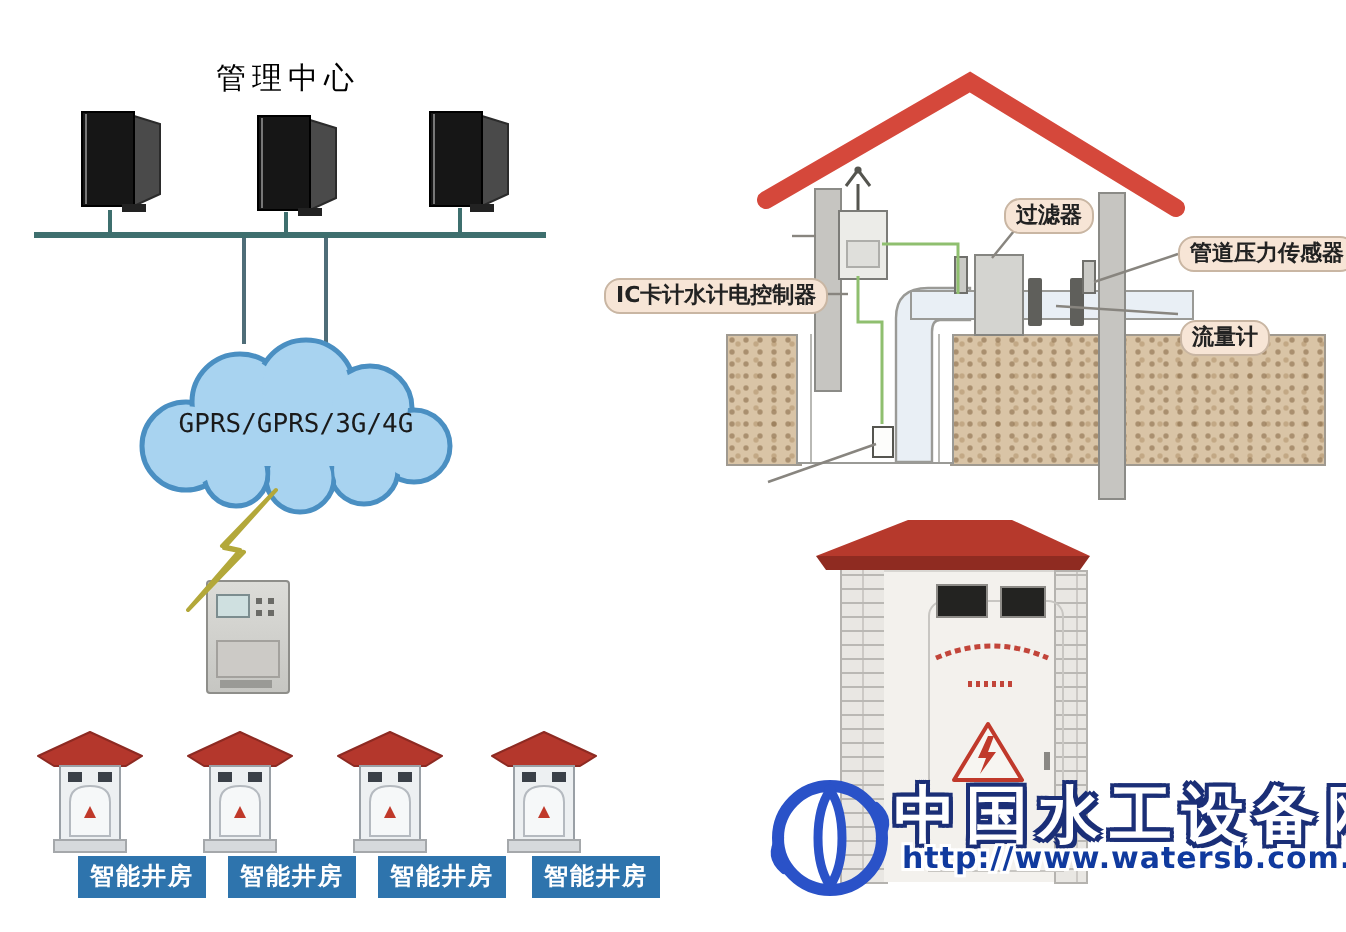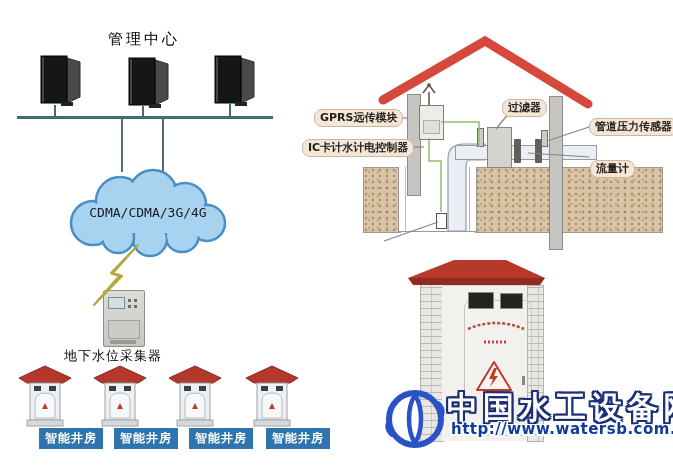--- a/index.html
+++ b/index.html
@@ -109,36 +109,35 @@
         <circle cx="62" cy="38" r="22"></circle>
         <circle cx="95" cy="31" r="22"></circle>
       <circle cx="127" cy="41" r="19"></circle>
         <circle cx="149" cy="60" r="16"></circle>
         <circle cx="124" cy="72" r="15"></circle>
       <circle cx="92" cy="76" r="15"></circle>
         <circle cx="60" cy="74" r="14"></circle>
       <rect x="40" y="40" width="100" height="30"></rect>
     </g>
   </svg>
-  <div class="txt cloud-label" style="left:83px;top:205px;width:130px;z-index:3;">CDMA/CDMA/3G/4G</div>
+  <div class="txt cloud-label" style="left:83px;top:205px;width:130px;z-index:3;">GPRS/GPRS/3G/4G</div>
 
   <svg class="abs" style="left:92px;top:243px;z-index:2;" width="52" height="64" viewBox="0 0 52 64">
     <polygon points="46,2 19,30 28,32 2,62 30,33 20,31" fill="#ddd568" stroke="#b3a83a" stroke-width="2" stroke-linejoin="round"></polygon>
   </svg>
 
   <div class="collector" style="left:103px;top:290px;width:40px;height:55px;">
     <div class="screen"></div>
     <div class="dot" style="left:24px;top:8px;"></div>
     <div class="dot" style="left:30px;top:8px;"></div>
     <div class="dot" style="left:24px;top:14px;"></div>
     <div class="dot" style="left:30px;top:14px;"></div>
     <div class="panel"></div>
     <div class="foot"></div>
   </div>
-  <div class="txt collector-label" style="left:64px;top:347px;">地下水位采集器</div>
 
   <svg class="abs" style="left:17px;top:364px;" width="56" height="64" viewBox="0 0 56 64">
     <polygon points="28,2 54,14 46,19 10,19 2,14" fill="#b4372c" stroke="#8d2a22" stroke-width="1" stroke-linejoin="round"></polygon>
     <rect x="13" y="19" width="30" height="37" fill="#edf0f2" stroke="#9aa0a6" stroke-width="1"></rect>
     <rect x="17" y="22" width="7" height="5" fill="#3a4048"></rect>
       <rect x="32" y="22" width="7" height="5" fill="#3a4048"></rect>
     <path d="M18,54 V37 Q18,29 28,29 Q38,29 38,37 V54 Z" fill="#f6f8f9" stroke="#b5bac0" stroke-width="1"></path>
     <polygon points="25,45 31,45 28,39" fill="#c0392b"></polygon>
     <rect x="10" y="56" width="36" height="6" fill="#d6d9dc" stroke="#a5a8ab" stroke-width="1"></rect>
   </svg>
@@ -219,21 +218,20 @@
     <g stroke="#88857f" stroke-width="1.2">
       <line x1="396" y1="118" x2="408" y2="118"></line>
       <line x1="412" y1="147" x2="424" y2="147"></line>
       <line x1="509" y1="113" x2="496" y2="129"></line>
       <line x1="589" y1="127" x2="547" y2="141"></line>
       <line x1="589" y1="157" x2="528" y2="153"></line>
       <line x1="384" y1="241" x2="438" y2="222"></line>
     </g>
   </svg>
 
-  <div class="pill" style="left:314px;top:109px;">GPRS远传模块</div>
   <div class="pill" style="left:302px;top:139px;">IC卡计水计电控制器</div>
   <div class="pill" style="left:502px;top:99px;">过滤器</div>
   <div class="pill" style="left:589px;top:118px;">管道压力传感器</div>
   <div class="pill" style="left:590px;top:160px;">流量计</div>
 
   <svg class="abs" style="left:404px;top:258px;z-index:4;" width="145" height="28" viewBox="0 0 145 28">
     <polygon points="50,2 102,2 141,20 4,20" fill="#b6392c"></polygon>
     <polygon points="4,20 141,20 136,27 9,27" fill="#8f2b21"></polygon>
   </svg>
   <div class="brick" style="left:420px;top:283px;width:22px;height:157px;"></div>

